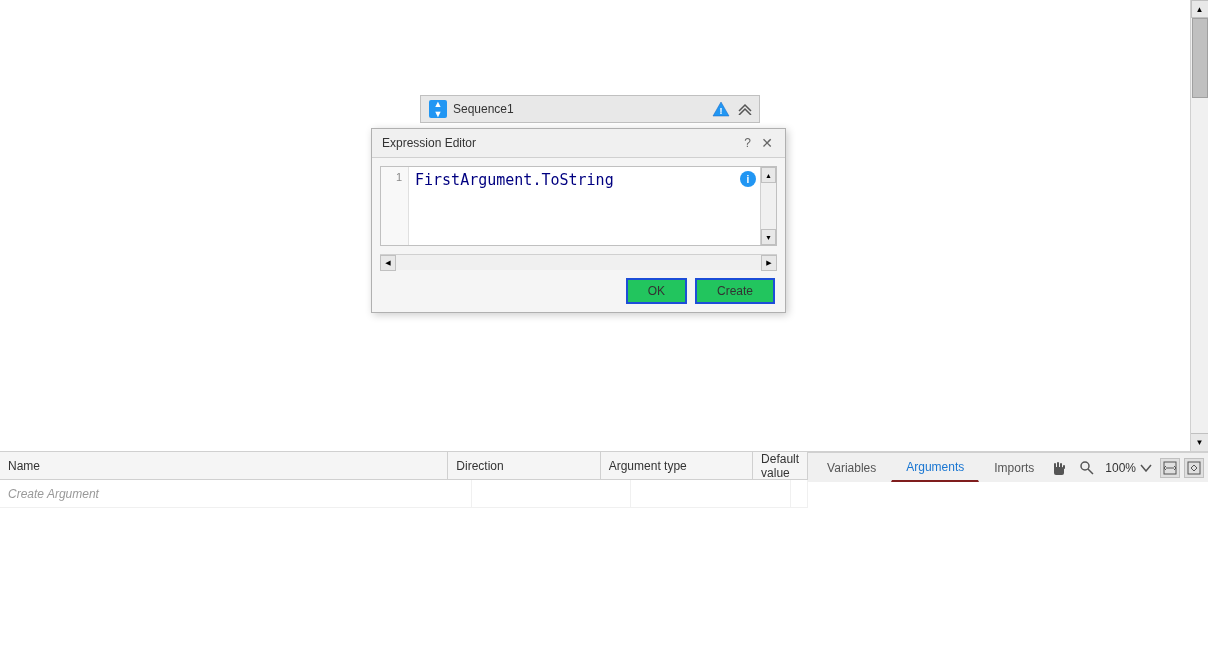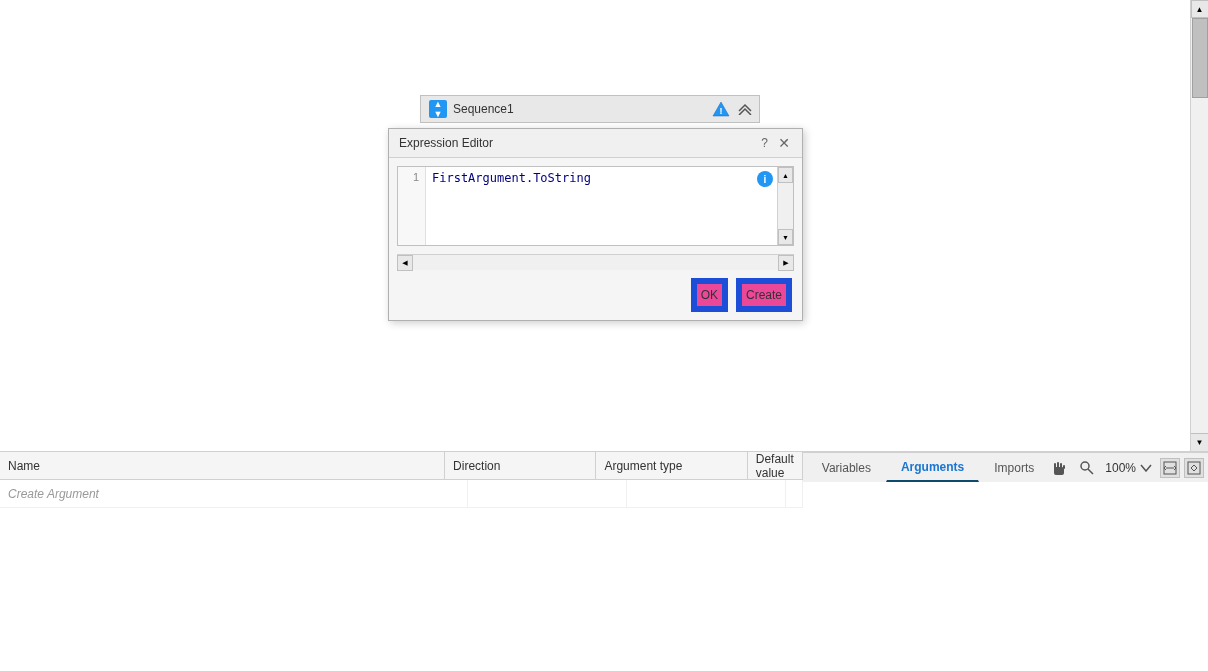--- a/index.html
+++ b/index.html
@@ -108,21 +108,21 @@
       height: 20px;
       display: flex;
       align-items: center;
       justify-content: center;
       cursor: pointer;
     }
 
     
     .dialog-overlay {
       position: absolute;
-      left: 388px;
+      left: 371px;
       top: 128px;
       width: 415px;
       background: #f5f5f5;
       border: 1px solid #b0b0b0;
       box-shadow: 2px 2px 8px rgba(0,0,0,0.2);
       z-index: 10;
     }
 
     .dialog-titlebar {
       background: #f0f0f0;
@@ -184,21 +184,21 @@
       padding: 4px 6px;
       color: #888;
       font-size: 11px;
       min-width: 28px;
       text-align: right;
     }
 
     .editor-content {
       flex: 1;
       padding: 4px 6px;
-      font-size: 12px;
+      font-size: 15px;
       color: #000080;
       font-family: Consolas, monospace;
     }
 
     .editor-scrollbar-v {
       width: 16px;
       background: #f0f0f0;
       border-left: 1px solid #d0d0d0;
       display: flex;
       flex-direction: column;
@@ -262,23 +262,23 @@
 
     .dialog-buttons {
       padding: 8px 10px;
       display: flex;
       justify-content: flex-end;
       gap: 8px;
       background: #f5f5f5;
     }
 
     .dialog-btn {
-      padding: 4px 4px;
-      border: 6px solid #1d4ed8;
-      background: #ec4899;
+      padding: 4px 20px;
+      border: 2px solid #1d4ed8;
+      background: #22c55e;
       font-size: 12px;
       cursor: pointer;
       color: #333;
     }
 
     
     .bottom-panel {
       height: 220px;
       border-top: 1px solid #d0d0d0;
       background: white;
@@ -357,22 +357,22 @@
       cursor: pointer;
       color: #555;
       border: 1px solid transparent;
       height: 28px;
       display: flex;
       align-items: center;
     }
 
     .tab-item.active {
       color: #1976D2;
-      border-bottom: 2px solid #0c4a6e;
-      font-weight: 700;
+      border-bottom: 2px solid #7f1d1d;
+      font-weight: 400;
     }
 
     .tabs-right {
       display: flex;
       align-items: center;
       gap: 8px;
     }
 
     .status-icon {
       width: 20px;

